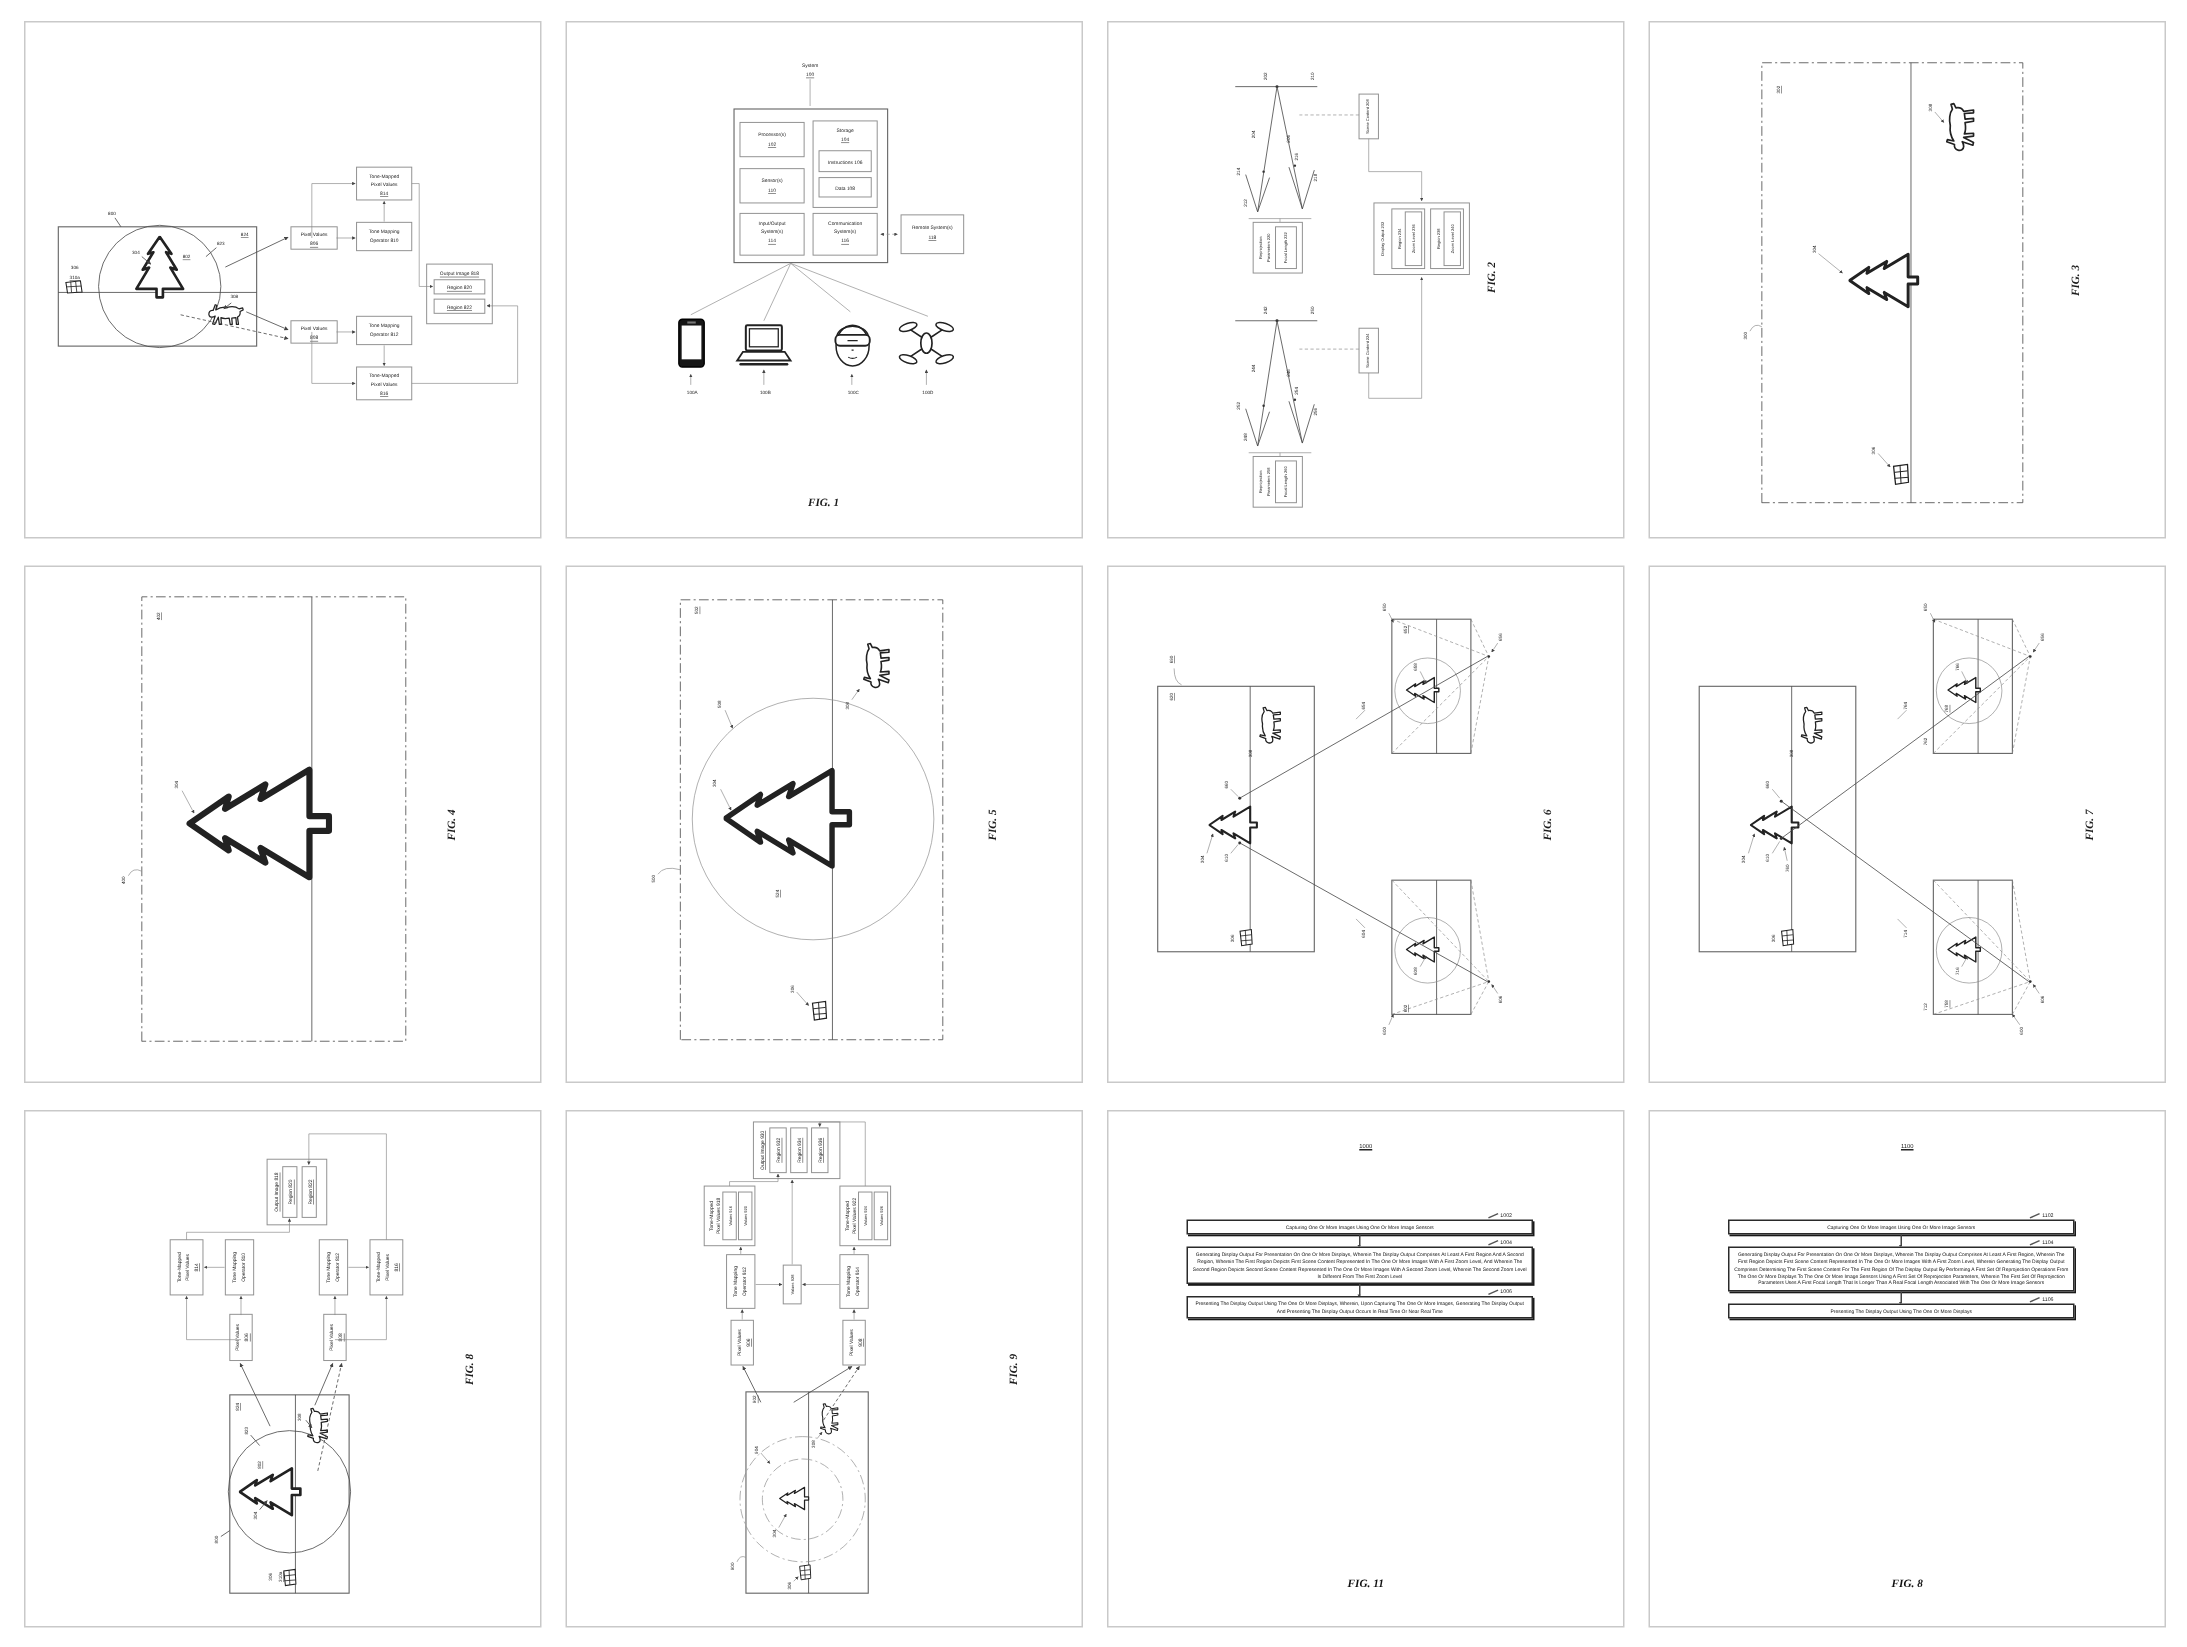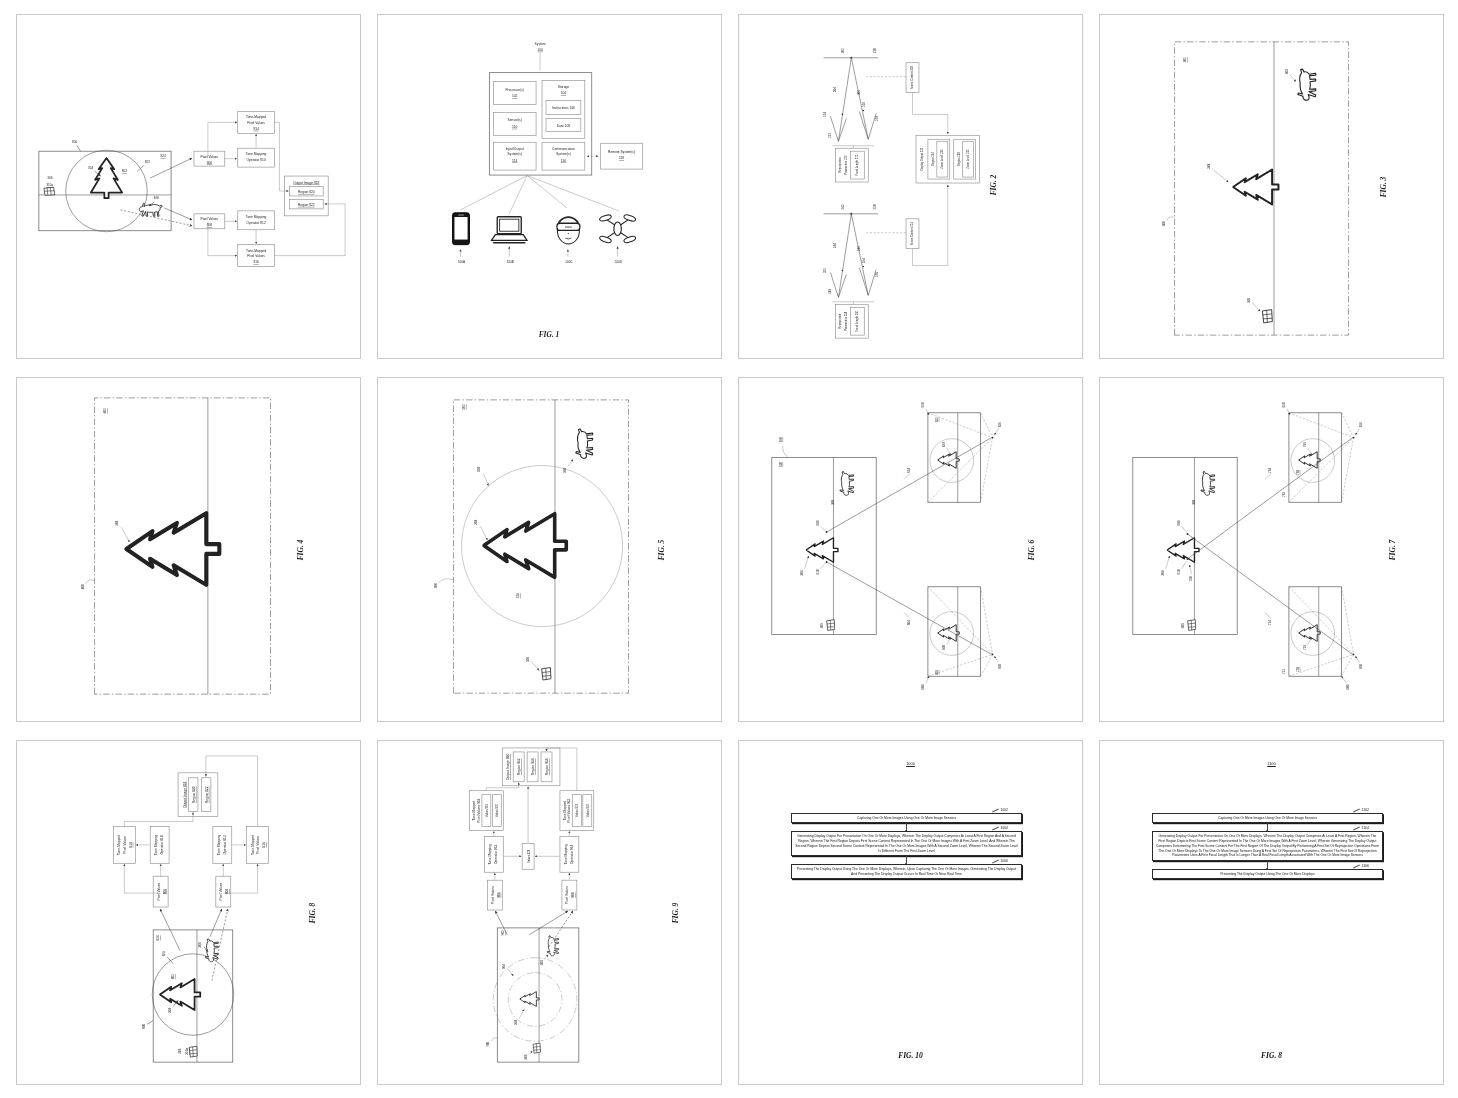--- a/index.html
+++ b/index.html
@@ -609,21 +609,21 @@
       <div class="fc-step">
         <div class="fc-ref">1004</div>
         <div class="fc-box">Generating Display Output For Presentation On One Or More Displays, Wherein The Display Output Comprises At Least A First Region And A Second Region, Wherein The First Region Depicts First Scene Content Represented In The One Or More Images With A First Zoom Level, And Wherein The Second Region Depicts Second Scene Content Represented In The One Or More Images With A Second Zoom Level, Wherein The Second Zoom Level Is Different From The First Zoom Level</div>
       </div>
       <div class="fc-arrow"></div>
       <div class="fc-step">
         <div class="fc-ref">1006</div>
         <div class="fc-box">Presenting The Display Output Using The One Or More Displays, Wherein, Upon Capturing The One Or More Images, Generating The Display Output And Presenting The Display Output Occurs In Real Time Or Near Real Time</div>
       </div>
     </div>
-    <div class="caption-h">FIG. 10</div>
+    <div class="caption-h">FIG. 11</div>
   </figure>
 
   <figure class="panel" style="margin:0">
     <div class="fc-label">1100</div>
     <div class="fc-col">
       <div class="fc-step">
         <div class="fc-ref">1102</div>
         <div class="fc-box">Capturing One Or More Images Using One Or More Image Sensors</div>
       </div>
       <div class="fc-arrow"></div>

